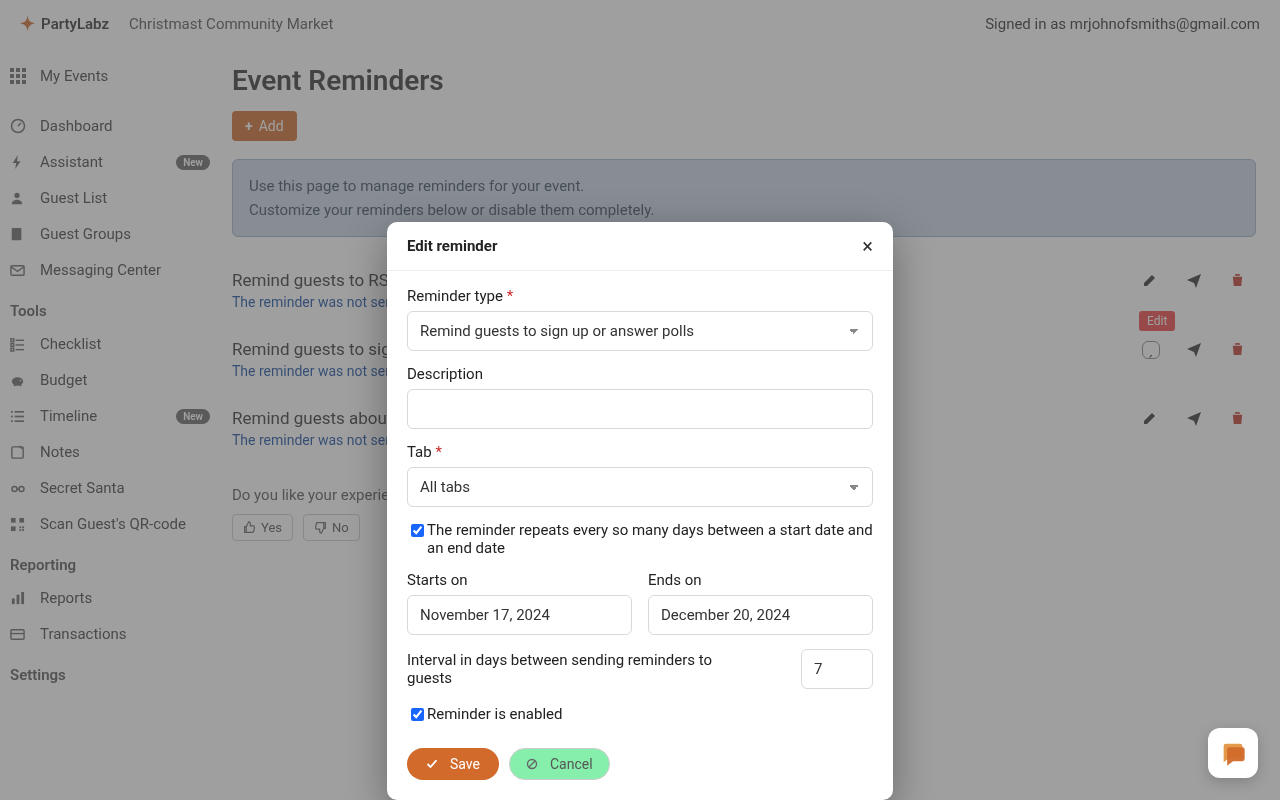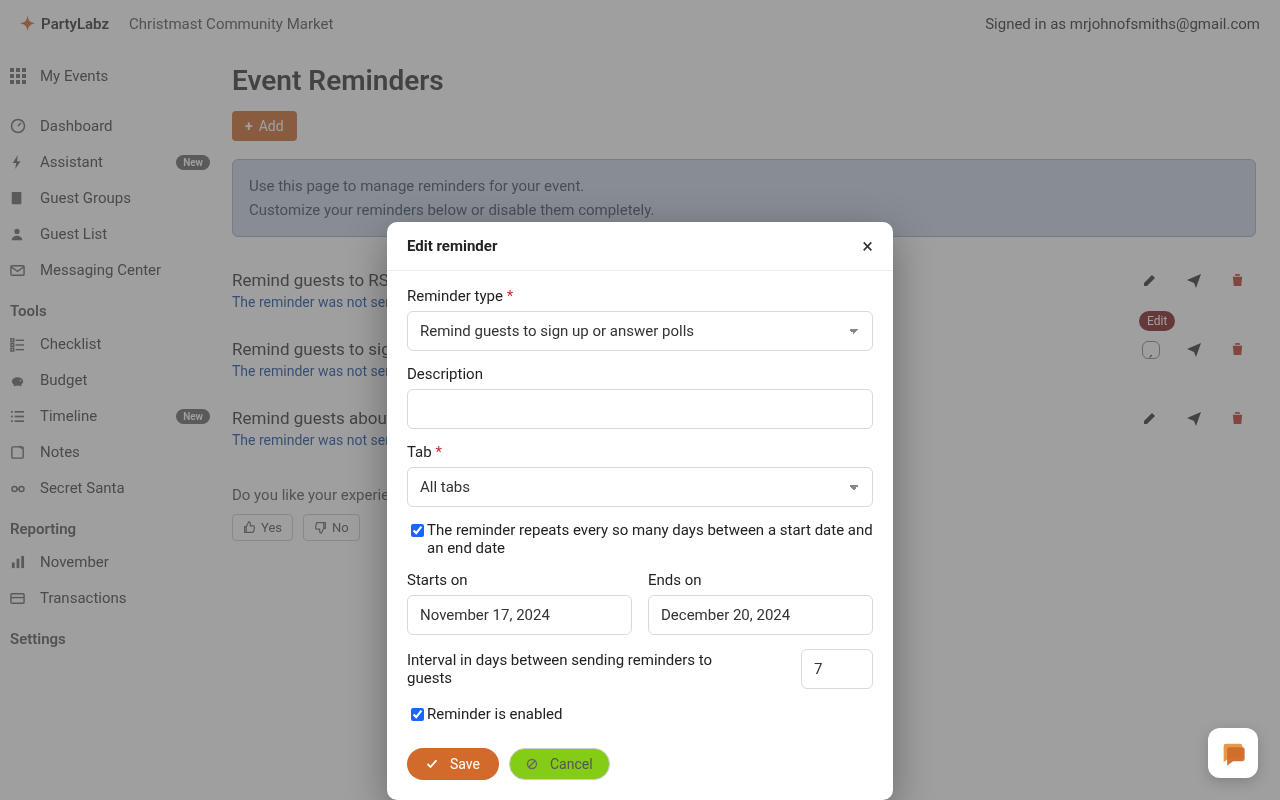--- a/index.html
+++ b/index.html
@@ -39,21 +39,21 @@
   .rem-row{display:flex;align-items:flex-start;padding:14px 0;border-top:1px solid transparent}
   .rem-main{flex:1}
   .rem-title{font-size:17px;color:#333;margin-bottom:4px}
   .rem-sub{font-size:14px;color:var(--link)}
   .rem-actions{display:flex;gap:26px;align-items:center;padding-right:8px;padding-top:2px}
   .rem-actions .ic{width:18px;height:18px;cursor:pointer}
   .ic-edit{color:#333}
   .ic-send{color:#333}
   .ic-trash{color:#c0392b}
   .ic-box{border:1px solid #888;border-radius:6px;padding:6px;display:inline-flex}
-  .tooltip{position:absolute;background:#7f1d1d;color:#fff;font-size:12px;padding:3px 8px;border-radius:10px;white-space:nowrap}
+  .tooltip{position:absolute;background:#ef4444;color:#fff;font-size:12px;padding:3px 8px;border-radius:3px;white-space:nowrap}
   .feedback{margin-top:24px;font-size:15px;color:#555}
   .fb-btns{margin-top:10px;display:flex;gap:10px}
   .fb-btn{border:1px solid #ccc;background:#fff;border-radius:4px;padding:5px 10px;font-size:13px;display:inline-flex;gap:5px;align-items:center;cursor:pointer;color:#555}
   
   .overlay{position:absolute;inset:0;background:rgba(80,80,80,0.55);display:flex;align-items:flex-end;justify-content:center;padding-top:26px}
   .modal{width:506px;background:#fff;border-radius:10px;box-shadow:0 12px 40px rgba(0,0,0,0.35);overflow:hidden}
   .modal-head{display:flex;align-items:center;padding:14px 20px;border-bottom:1px solid #eee}
   .modal-title{font-size:15px;font-weight:700;color:#222}
   .modal-close{margin-left:auto;font-size:20px;color:#333;cursor:pointer;line-height:1}
   .modal-body{padding:16px 20px 4px}
@@ -63,21 +63,21 @@
   .finput, .fselect{width:100%;height:40px;border:1px solid var(--border);border-radius:6px;padding:0 12px;font-size:15px;color:#333;background:#fff}
   .fselect{appearance:none;-webkit-appearance:none;background-image:linear-gradient(45deg,transparent 50%,#888 50%),linear-gradient(135deg,#888 50%,transparent 50%);background-position:calc(100% - 18px) 17px,calc(100% - 13px) 17px;background-size:5px 5px,5px 5px;background-repeat:no-repeat;padding-right:32px}
   .check-row{display:flex;align-items:flex-start;font-size:15px;color:#222;margin-bottom:14px}
   .check-row input{margin-top:3px;accent-color:#1866ff}
   .two-col{display:flex;gap:16px}
   .two-col .fgroup{flex:1}
   .interval-row{display:flex;align-items:center;gap:44px;margin-bottom:16px}
   .interval-row .finput{width:72px;text-align:left}
   .modal-foot{padding:6px 20px 20px;display:flex;gap:10px}
   .btn-save{background:var(--accent);color:#fff;border-radius:18px;padding:7px 18px}
-  .btn-cancel{background:#84cc16;border:1px solid #ccc;color:#555;border-radius:18px;padding:7px 16px}
+  .btn-cancel{background:#86efac;border:1px solid #ccc;color:#555;border-radius:18px;padding:7px 16px}
   
   .chat-fab{position:absolute;right:22px;bottom:22px;width:50px;height:50px;background:#fff;border-radius:12px;box-shadow:0 4px 14px rgba(0,0,0,0.18);display:flex;align-items:center;justify-content:center;cursor:pointer}
   .chat-fab svg{width:28px;height:28px}
   
   svg{display:block}
 </style>
 </head>
 <body>
 
 <div class="topbar">
@@ -127,33 +127,33 @@
         <svg viewBox="0 0 16 16" width="14" height="14" fill="#666">
             <path d="M9 0L3 9h4l-1 7 6-9H8l1-7z"></path>
           </svg>
       </span>
       <span>Assistant</span>
       <span class="badge-new">New</span>
     </div>
     <div class="side-item">
       <span class="ic">
         <svg viewBox="0 0 16 16" width="14" height="14" fill="#666">
-            <rect x="2" y="1" width="11" height="14" rx="1"></rect>
-          </svg>
-      </span>
-      <span>Guest Groups</span>
-    </div>
-    <div class="side-item">
-      <span class="ic">
-        <svg viewBox="0 0 16 16" width="14" height="14" fill="#666">
             <circle cx="8" cy="5" r="3"></circle>
             <path d="M2 15c0-3 3-5 6-5s6 2 6 5z"></path>
           </svg>
       </span>
       <span>Guest List</span>
+    </div>
+    <div class="side-item">
+      <span class="ic">
+        <svg viewBox="0 0 16 16" width="14" height="14" fill="#666">
+            <rect x="2" y="1" width="11" height="14" rx="1"></rect>
+          </svg>
+      </span>
+      <span>Guest Groups</span>
     </div>
     <div class="side-item">
       <span class="ic">
         <svg viewBox="0 0 16 16" width="15" height="15" fill="none" stroke="#666" stroke-width="1.5">
             <rect x="1" y="3" width="14" height="10" rx="1"></rect>
             <path d="M1 4l7 5 7-5"></path>
           </svg>
       </span>
       <span>Messaging Center</span>
     </div>
@@ -209,31 +209,45 @@
     <div class="side-item">
       <span class="ic">
         <svg viewBox="0 0 16 16" width="16" height="16" fill="none" stroke="#666" stroke-width="1.5">
             <circle cx="4.5" cy="9" r="2.5"></circle>
             <circle cx="11.5" cy="9" r="2.5"></circle>
             <line x1="7" y1="9" x2="9" y2="9"></line>
           </svg>
       </span>
       <span>Secret Santa</span>
     </div>
+    <div class="side-item">
+      <span class="ic">
+        <svg viewBox="0 0 16 16" width="15" height="15" fill="#666">
+            <rect x="1" y="1" width="5" height="5"></rect>
+            <rect x="10" y="1" width="5" height="5"></rect>
+            <rect x="1" y="10" width="5" height="5"></rect>
+            <rect x="10" y="10" width="2" height="2"></rect>
+            <rect x="13" y="13" width="2" height="2"></rect>
+            <rect x="10" y="13" width="2" height="2"></rect>
+            <rect x="13" y="10" width="2" height="2"></rect>
+          </svg>
+      </span>
+      <span>Scan Guest's QR-code</span>
+    </div>
 
     <div class="side-heading">Reporting</div>
     <div class="side-item">
       <span class="ic">
         <svg viewBox="0 0 16 16" width="15" height="15" fill="#666">
             <rect x="2" y="8" width="3" height="6"></rect>
             <rect x="7" y="4" width="3" height="10"></rect>
             <rect x="12" y="1" width="3" height="13"></rect>
           </svg>
       </span>
-      <span>November</span>
+      <span>Reports</span>
     </div>
     <div class="side-item">
       <span class="ic">
         <svg viewBox="0 0 16 16" width="15" height="15" fill="none" stroke="#666" stroke-width="1.5">
             <rect x="1" y="3" width="14" height="10" rx="1"></rect>
             <line x1="1" y1="7" x2="15" y2="7"></line>
           </svg>
       </span>
       <span>Transactions</span>
     </div>

